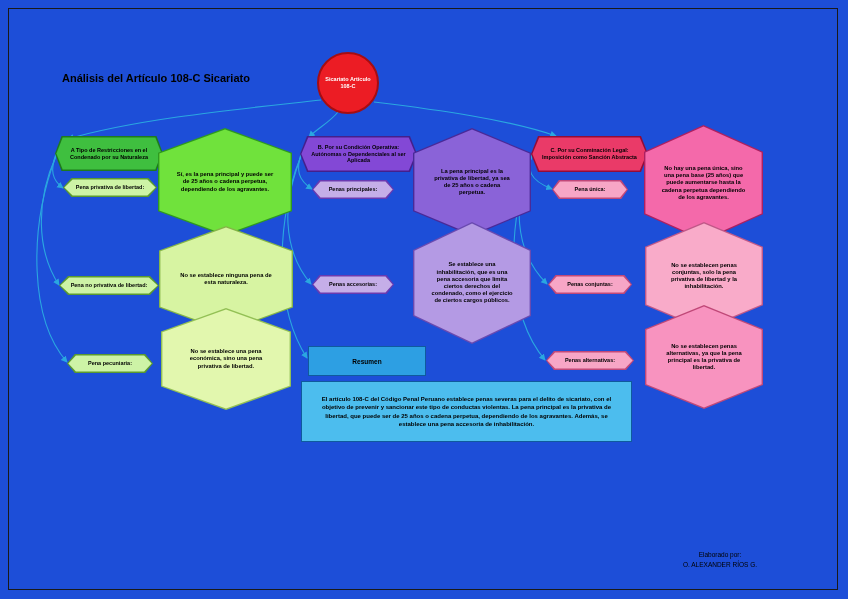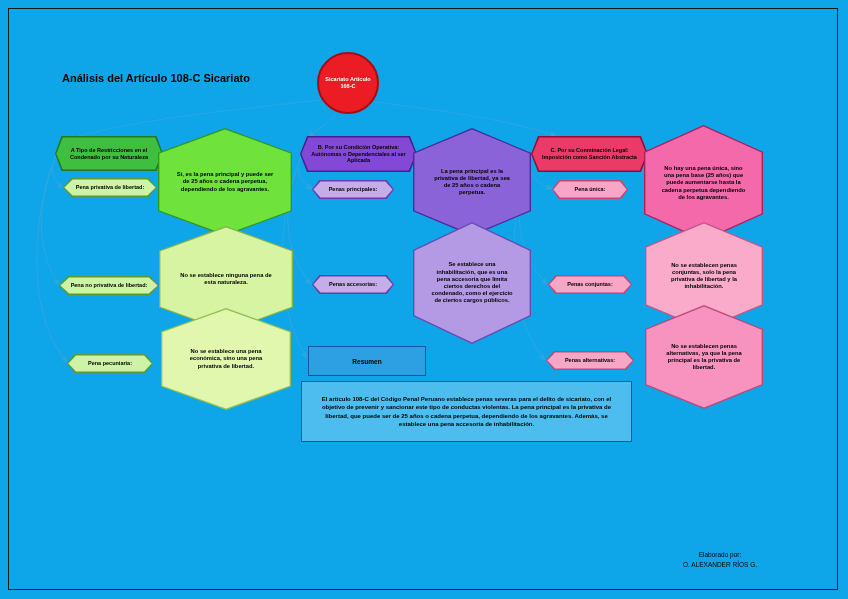--- a/index.html
+++ b/index.html
@@ -1,17 +1,17 @@
 <!DOCTYPE html>
 <html><head>
 <meta charset="utf-8">
 <style>
   html,body{margin:0;padding:0;background:#ffffff;}
   body{font-family:"Liberation Sans", sans-serif;}
-  .canvas{position:relative;width:848px;height:599px;background:#0ea5e9;overflow:hidden;}
+  .canvas{position:relative;width:848px;height:599px;background:#1d4ed8;overflow:hidden;}
   .page-border{position:absolute;left:8px;top:8px;width:830px;height:582px;border:1px solid #1a1a1a;box-sizing:border-box;}
   .title{position:absolute;left:62px;top:72px;width:320px;font-size:11px;font-weight:bold;color:#000;}
   .root-circle{position:absolute;left:317px;top:52px;width:62px;height:62px;border-radius:50%;
     background:#ec1c24;border:2.5px solid #a50d12;box-sizing:border-box;display:flex;align-items:center;justify-content:center;
     color:#ffffff;font-size:5.5px;font-weight:bold;text-align:center;line-height:1.3;padding:4px;}
   .hex{position:absolute;}
   .hex .inner{position:absolute;inset:1.4px;display:flex;align-items:center;justify-content:center;
     text-align:center;font-weight:bold;color:#000;line-height:1.25;box-sizing:border-box;}
   .shape-hhex, .shape-hhex-i{clip-path:polygon(6% 0%,94% 0%,100% 50%,94% 100%,6% 100%,0% 50%);}
   .shape-lhex, .shape-lhex-i{clip-path:polygon(9% 0%,91% 0%,100% 50%,91% 100%,9% 100%,0% 50%);}

